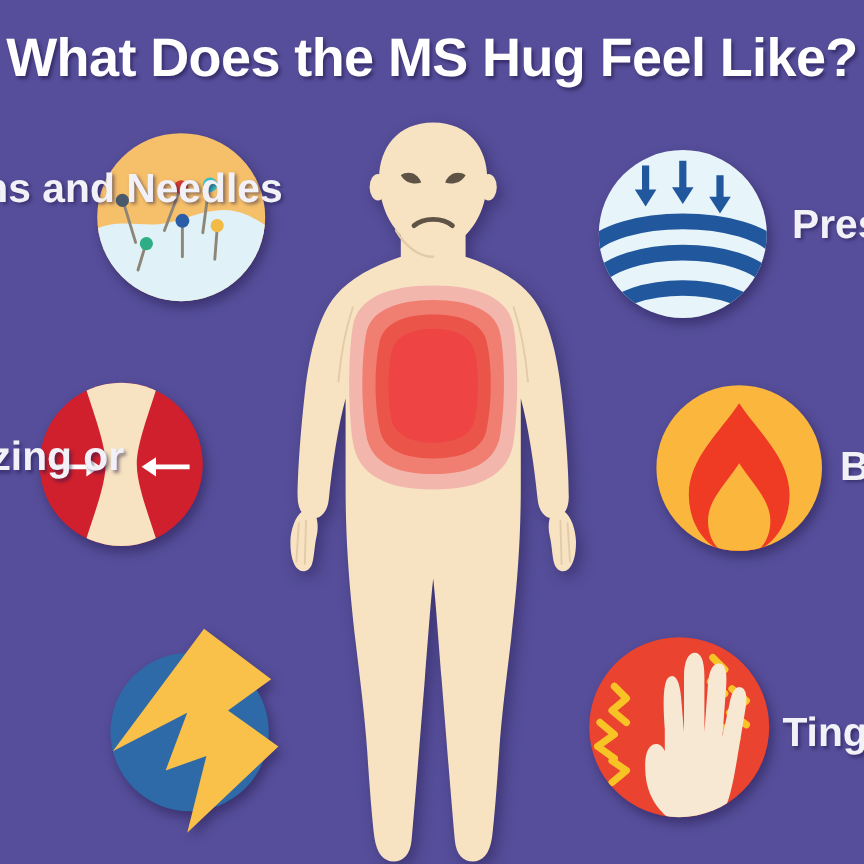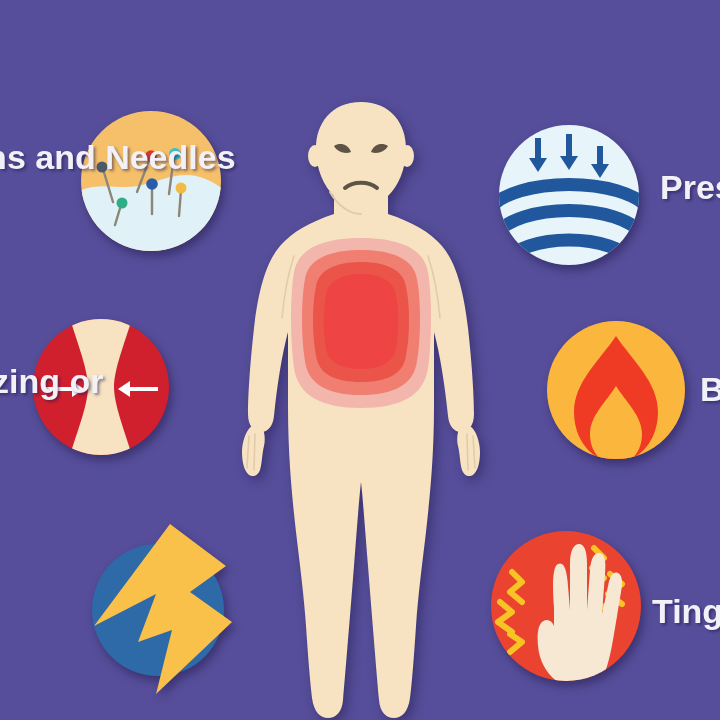--- a/index.html
+++ b/index.html
@@ -70,20 +70,21 @@
     height: 624px;
     filter: drop-shadow(4px 5px 6px rgba(25, 15, 60, 0.40));
   }
   #body-figure svg { display: block; overflow: visible; }
 </style>
 </head>
 <body>
 
 <div id="infographic">
 
+  <div id="title">What Does the MS Hug Feel Like?</div>
 
   <div id="body-figure">
     <svg viewBox="0 0 290 624" width="290" height="624">
       <g>
 
         <path d="M145 6
                  C 175 6, 190 28, 190 52
                  C 190 74, 182 90, 172 100
                  L 172 118
                  C 196 126, 214 136, 226 150

